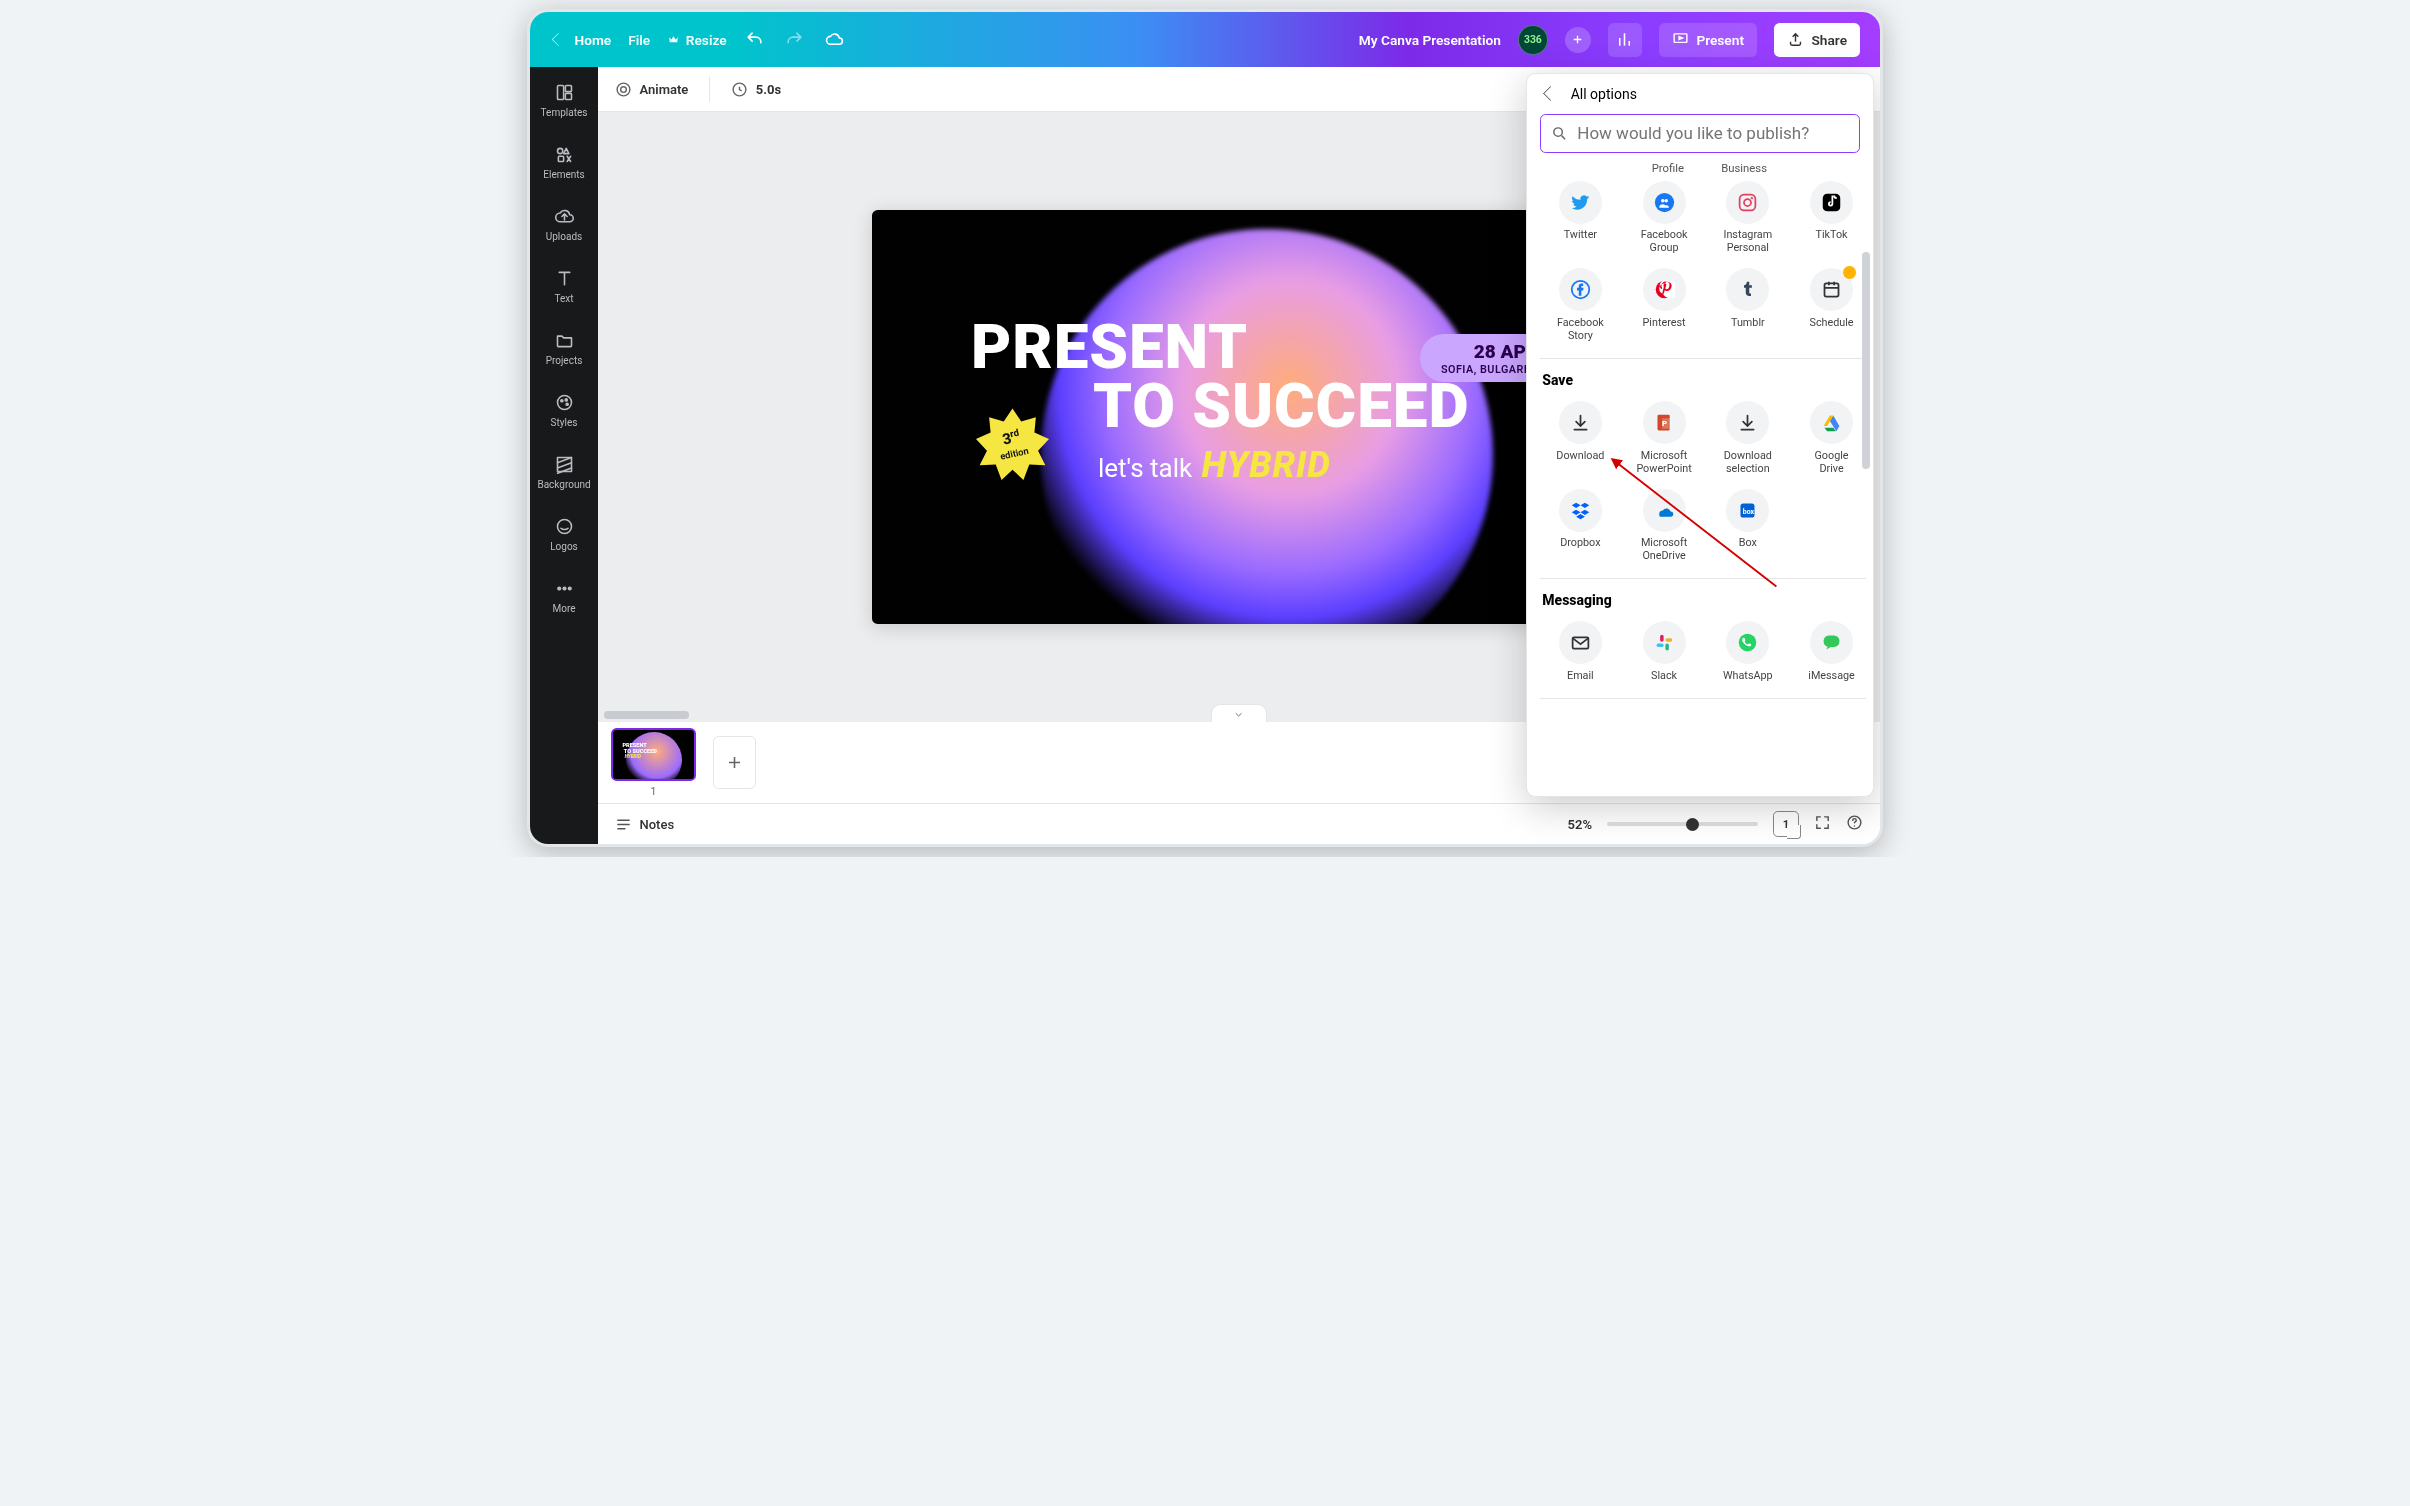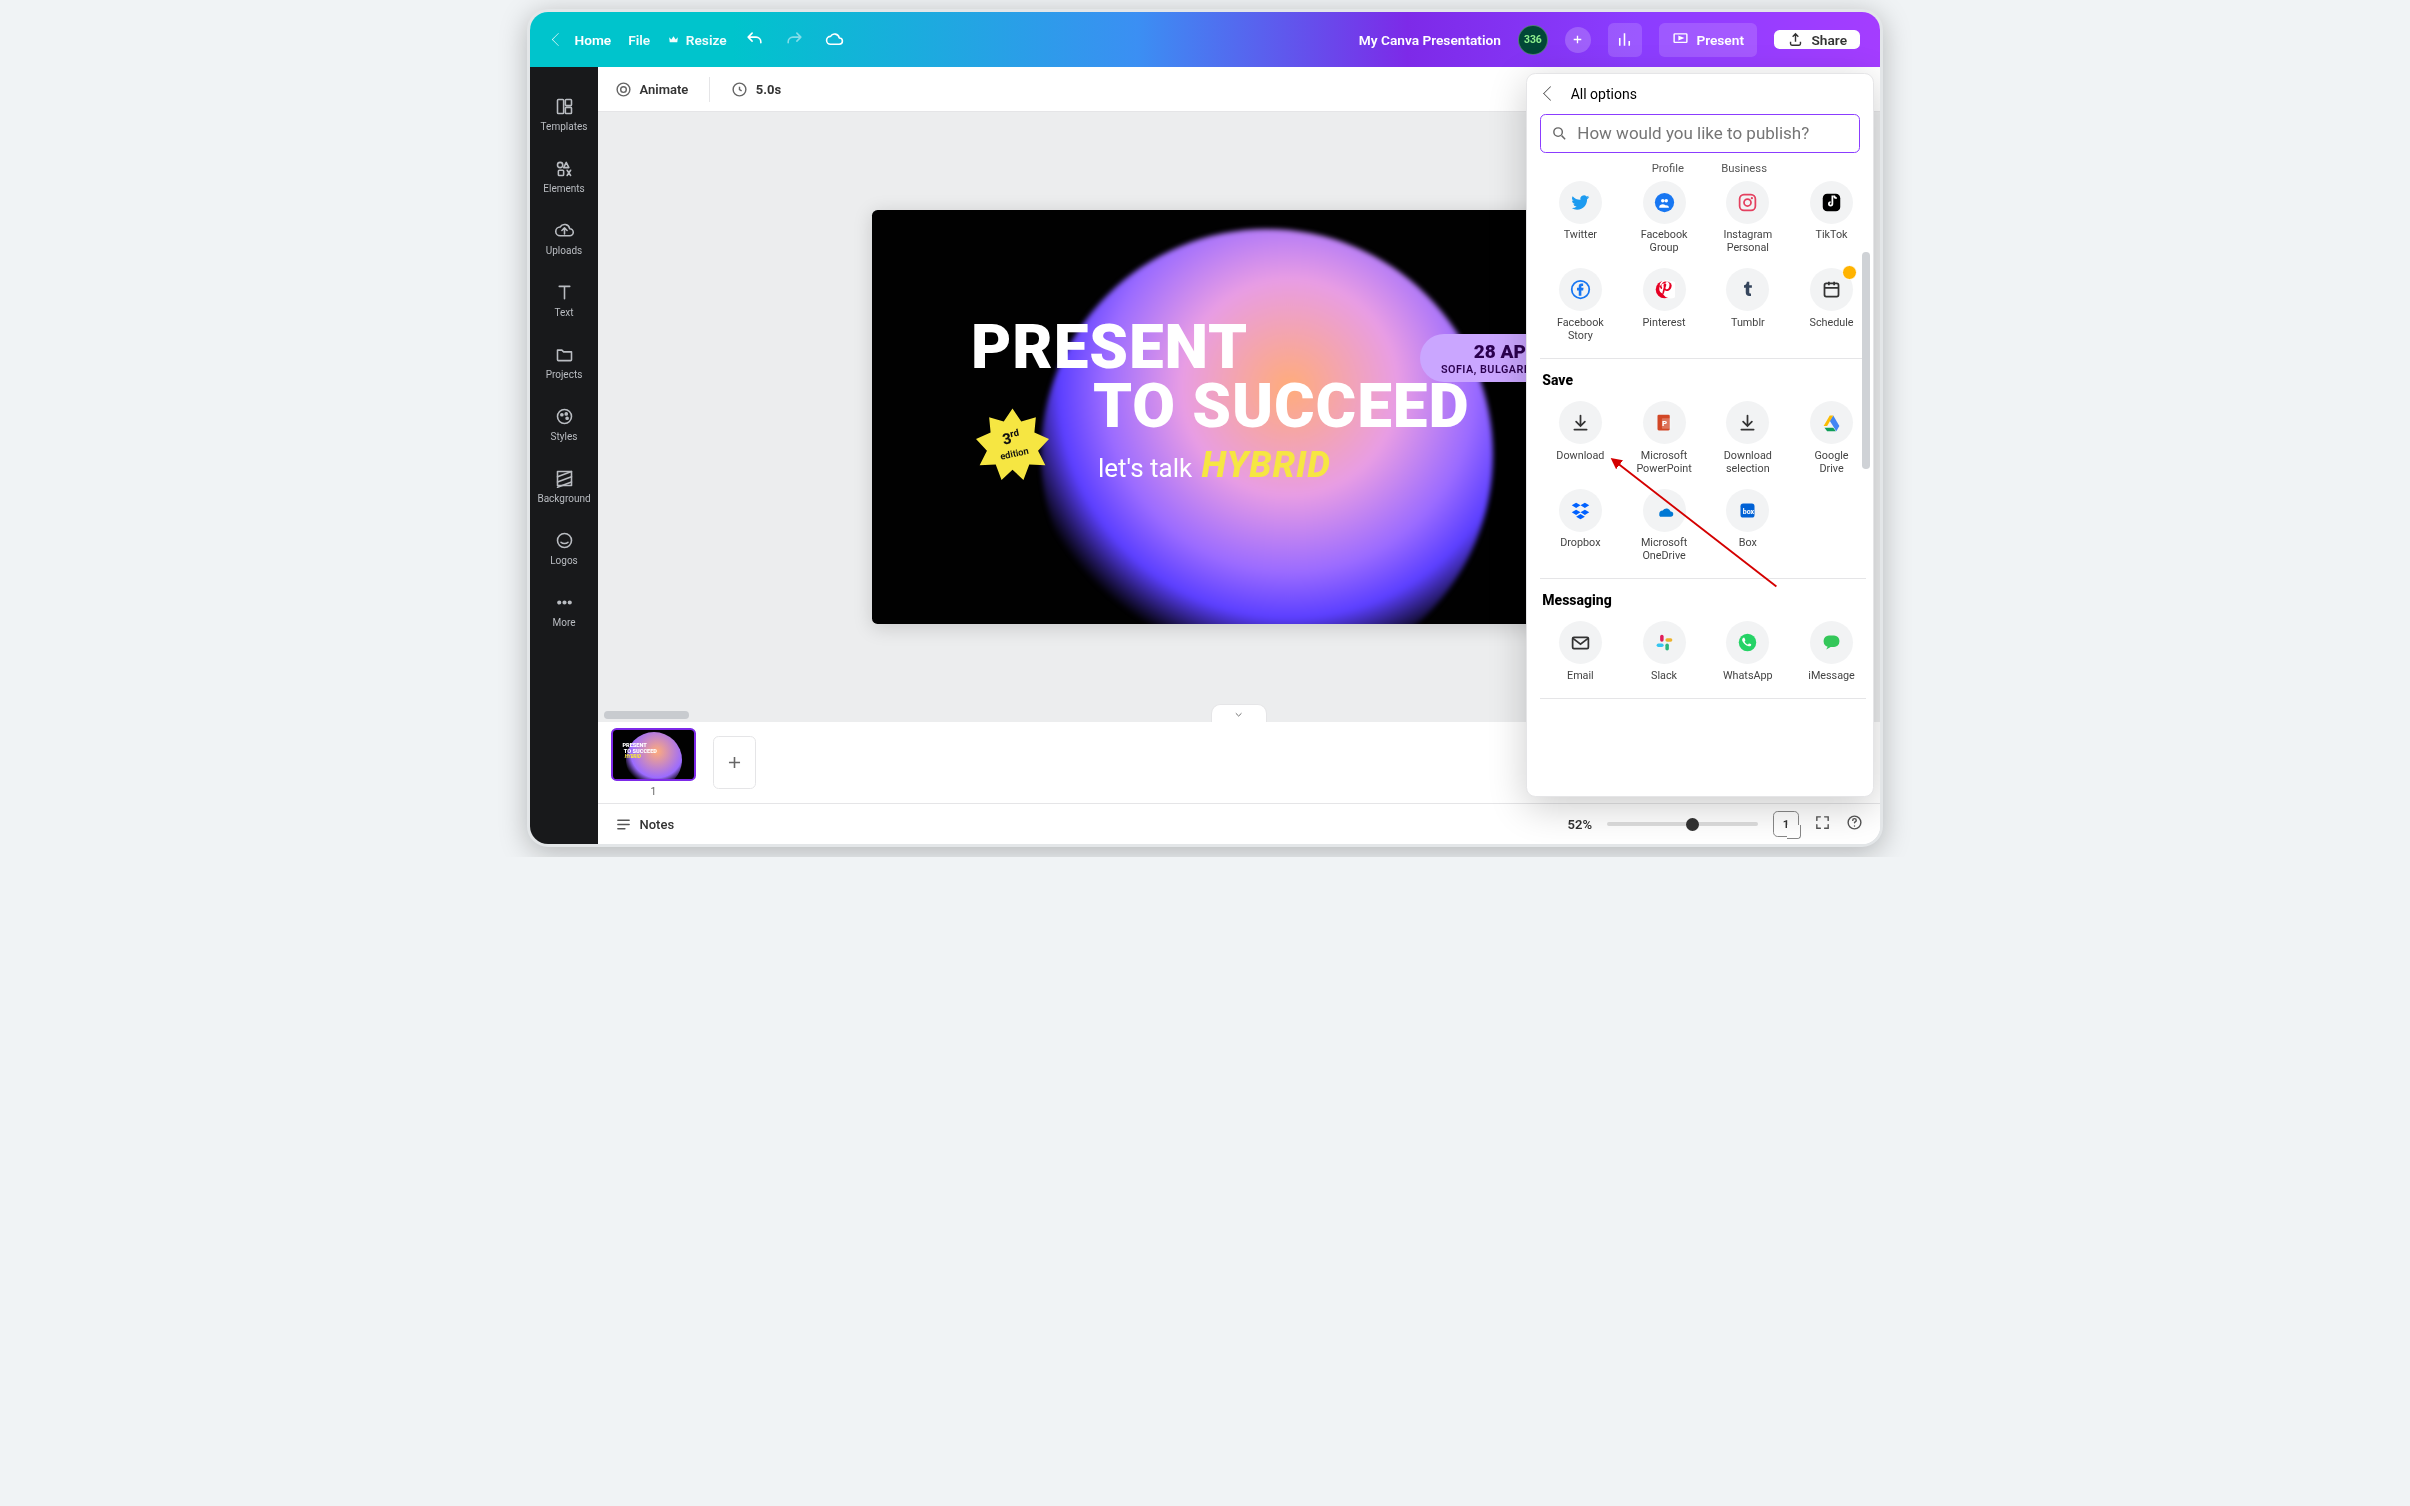--- a/index.html
+++ b/index.html
@@ -26,24 +26,24 @@
   .tool-ico{width:22.6px;height:22.6px;display:flex;align-items:center;justify-content:center;cursor:pointer}
   .tool-ico svg{width:19px;height:19px;fill:none;stroke:#fff;stroke-width:2;stroke-linecap:round;stroke-linejoin:round}
   .spacer{flex:1}
   .title{font-weight:600;white-space:nowrap}
   .avatar{width:30px;height:30px;border-radius:50%;background:#014737;color:#8ef08e;display:flex;align-items:center;justify-content:center;font-size:10.4px;font-weight:700;border:1.9px solid rgba(255,255,255,.3)}
   .plus-circ{width:26px;height:26px;border-radius:50%;background:rgba(255,255,255,.2);display:flex;align-items:center;justify-content:center;cursor:pointer}
   .plus-circ svg{width:13px;height:13px;stroke:#fff;stroke-width:2.5}
   .sq-btn{width:34px;height:34px;border-radius:5.6px;background:rgba(255,255,255,.15);display:flex;align-items:center;justify-content:center;cursor:pointer}
   .sq-btn svg{width:19px;height:19px;fill:none;stroke:#fff;stroke-width:2}
   .present{height:34px;border-radius:5.6px;background:rgba(255,255,255,.15);display:flex;align-items:center;gap:7.5px;padding:0 13px;font-weight:600;cursor:pointer}
-  .share{height:19px;border-radius:5.6px;background:#fff;color:#333;display:flex;align-items:center;gap:7.5px;padding:0 13px;font-weight:600;cursor:pointer}
+  .share{height:34px;border-radius:5.6px;background:#fff;color:#333;display:flex;align-items:center;gap:7.5px;padding:0 13px;font-weight:600;cursor:pointer}
   .share svg{stroke:#333}
   
-  .sidebar{position:absolute;top:var(--top-h);left:0;bottom:0;width:var(--side-w);background:var(--dark);display:flex;flex-direction:column;align-items:center;padding-top:19px;gap:7.5px;color:#b9bcc1;font-size:10px}
+  .sidebar{position:absolute;top:var(--top-h);left:0;bottom:0;width:var(--side-w);background:var(--dark);display:flex;flex-direction:column;align-items:center;padding-top:5px;gap:7.5px;color:#b9bcc1;font-size:10px}
   .side-item{width:100%;display:flex;flex-direction:column;align-items:center;gap:3.8px;padding:9.4px 0;cursor:pointer}
   .side-item svg{width:21px;height:21px;fill:none;stroke:#b9bcc1;stroke-width:1.8;stroke-linecap:round;stroke-linejoin:round}
   
   .subbar{position:absolute;top:var(--top-h);left:var(--side-w);right:0;height:45px;background:#fff;border-bottom:0.9px solid var(--border);display:flex;align-items:center;padding:0 17px;gap:21px;font-size:13px;color:#333}
   .subbar .grp{display:flex;align-items:center;gap:7.5px;cursor:pointer}
   .subbar .divider{width:0.9px;height:24.5px;background:var(--border)}
   .subbar svg{width:17px;height:17px;fill:none;stroke:#666;stroke-width:2}
   
   .stage{position:absolute;top:calc(var(--top-h) + 45px);left:var(--side-w);right:0;bottom:122px;background:#ecedee;display:flex;align-items:center;justify-content:center;overflow:hidden}
   .hscroll{position:absolute;bottom:1.9px;left:5.6px;right:5.6px;height:11.3px}

